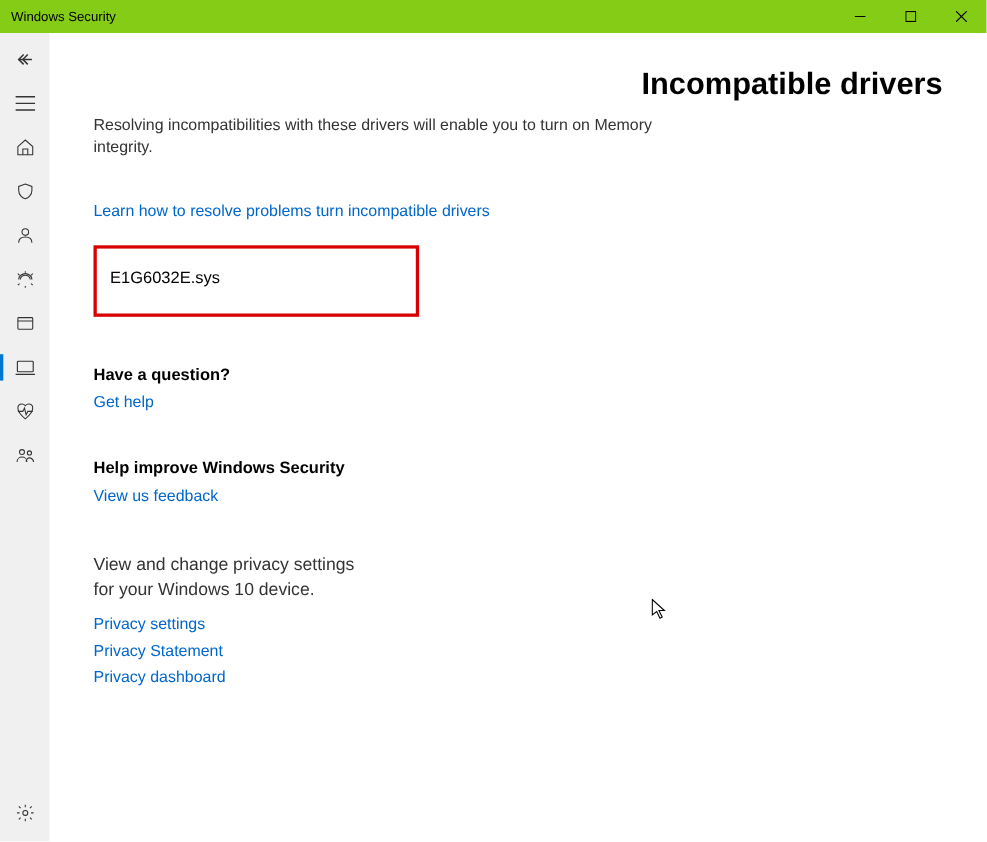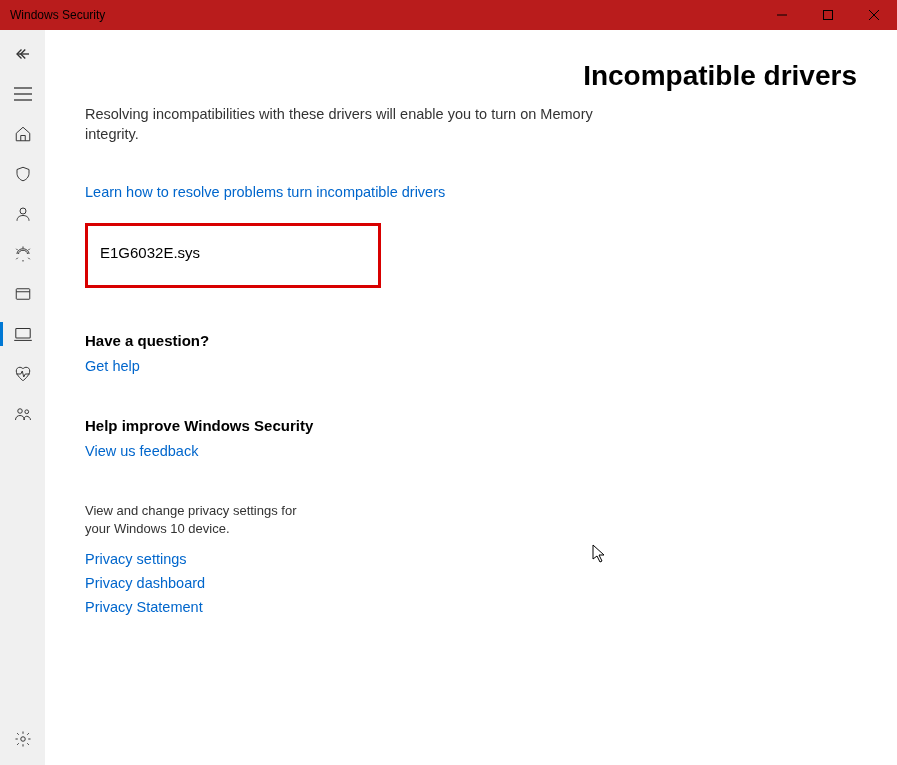--- a/index.html
+++ b/index.html
@@ -9,21 +9,21 @@
       width: 897px;
       height: 765px;
       overflow: hidden;
       position: relative;
     }
     .titlebar {
       height: 30px;
       display: flex;
       align-items: center;
       padding-left: 10px;
-      background: #b91c1c;
+      background: #84cc16;
     }
     .titlebar-title {
       font-size: 12px;
       color: #000;
     }
     .window-controls {
       margin-left: auto;
       display: flex;
     }
     .window-btn {
@@ -118,21 +118,21 @@
     .section {
       margin-bottom: 42px;
     }
     .section-title {
       font-size: 15px;
       font-weight: 600;
       color: #000;
       margin-bottom: 8px;
     }
     .section-desc {
-      font-size: 13px;
+      font-size: 16px;
       color: #333;
       line-height: 1.45;
       max-width: 240px;
       margin-bottom: 12px;
     }
     .link-list .link {
       display: block;
       margin-bottom: 8px;
     }
     .cursor {
@@ -260,22 +260,22 @@
 
     <div class="section">
       <div class="section-title">Help improve Windows Security</div>
       <a class="link">View us feedback</a>
     </div>
 
     <div class="section">
       <p class="section-desc">View and change privacy settings for your Windows 10 device.</p>
       <div class="link-list">
         <a class="link">Privacy settings</a>
+        <a class="link">Privacy Statement</a>
         <a class="link">Privacy dashboard</a>
-        <a class="link">Privacy Statement</a>
       </div>
     </div>
   </div>
 </div>
 
 <svg class="cursor" width="16" height="20" viewBox="0 0 16 20">
   <path d="M1 1 L1 15 L5 12 L8 18 L10 17 L7 11 L12 11 Z" fill="#fff" stroke="#000" stroke-width="1"></path>
 </svg>
 
 </body></html>

